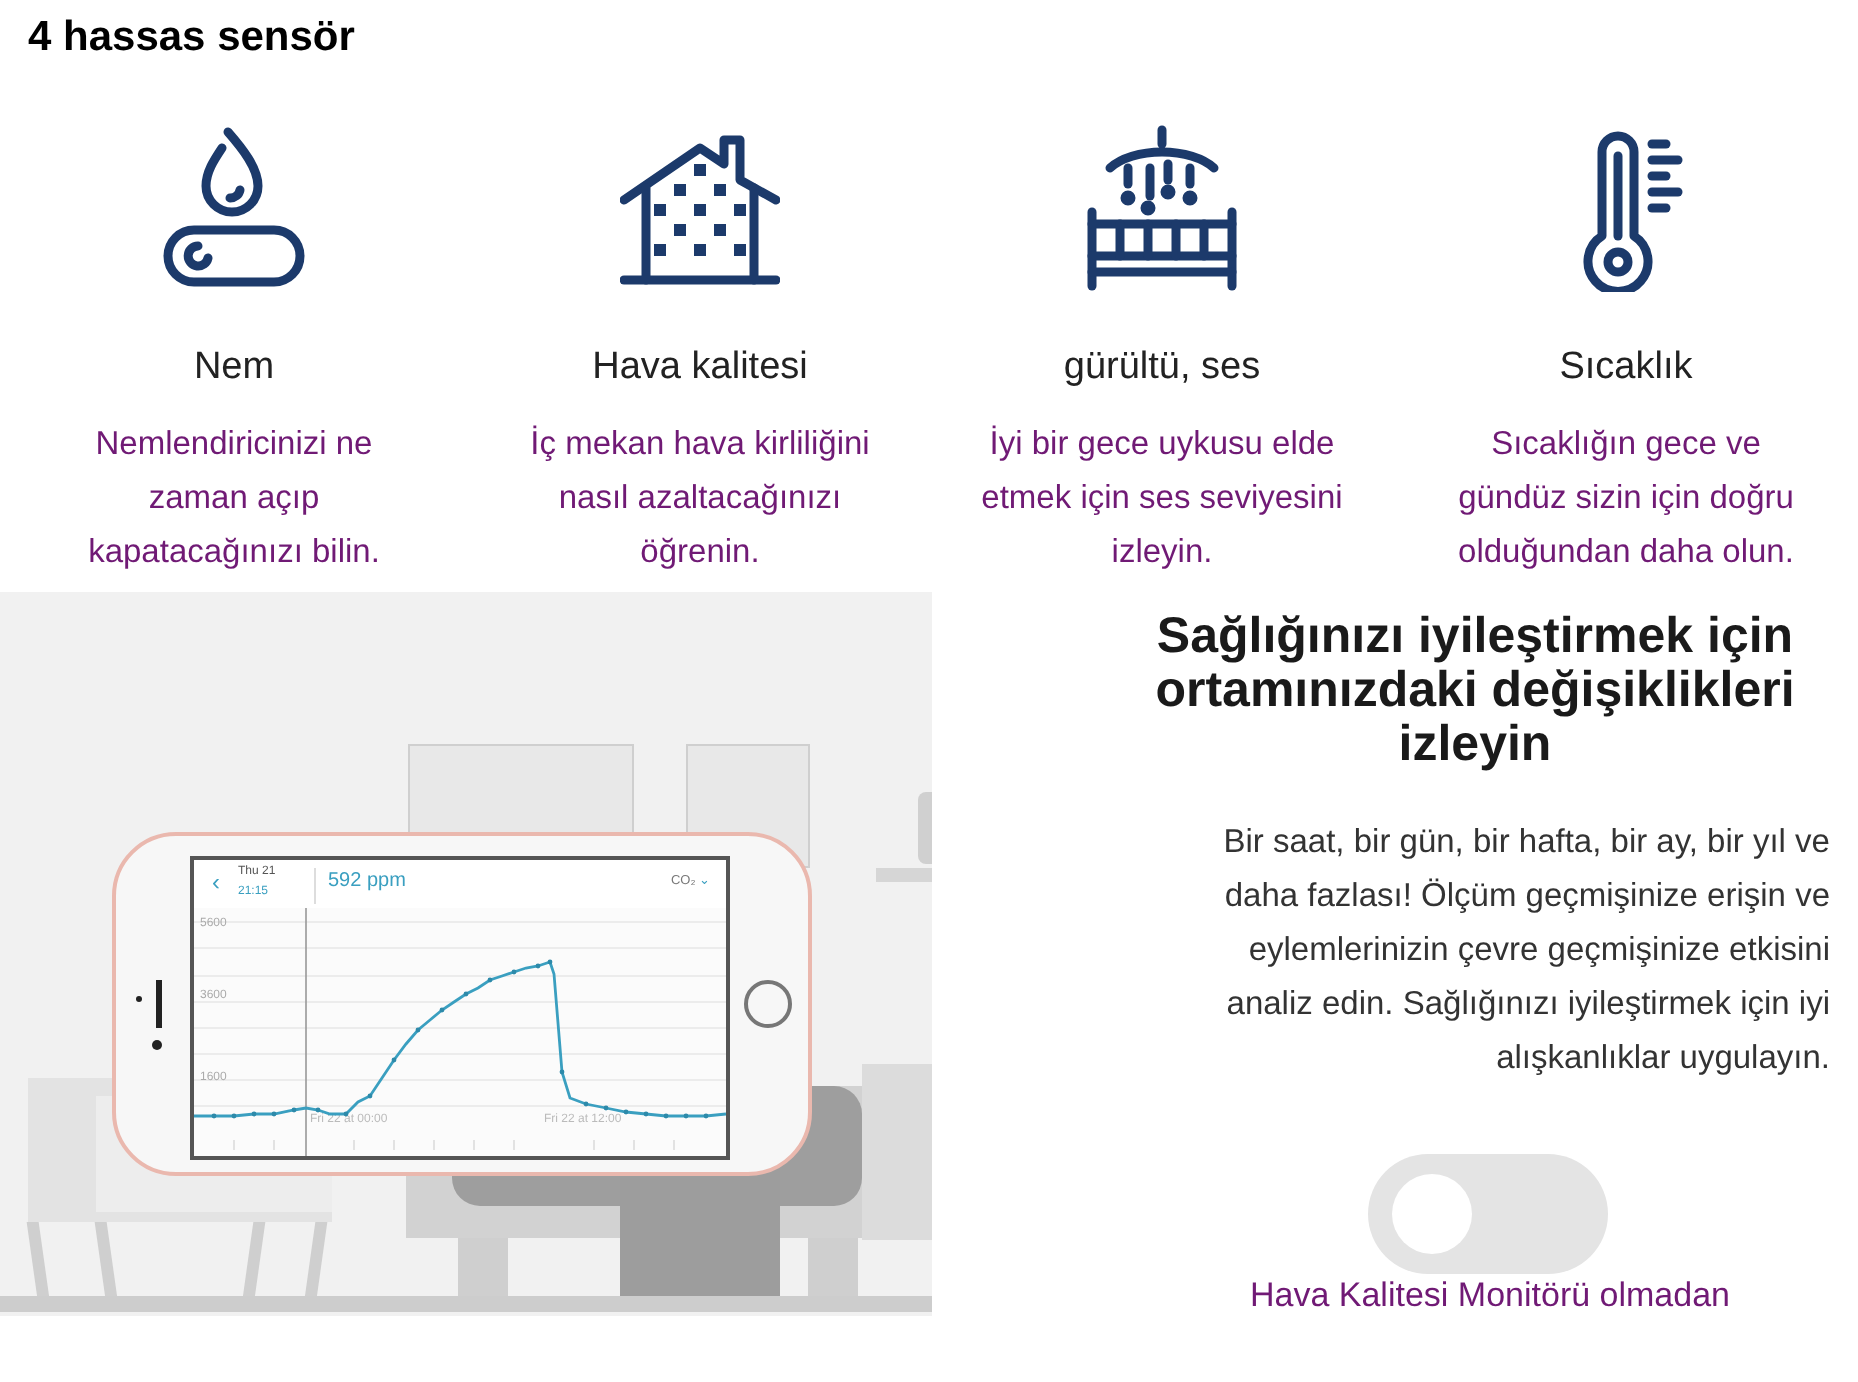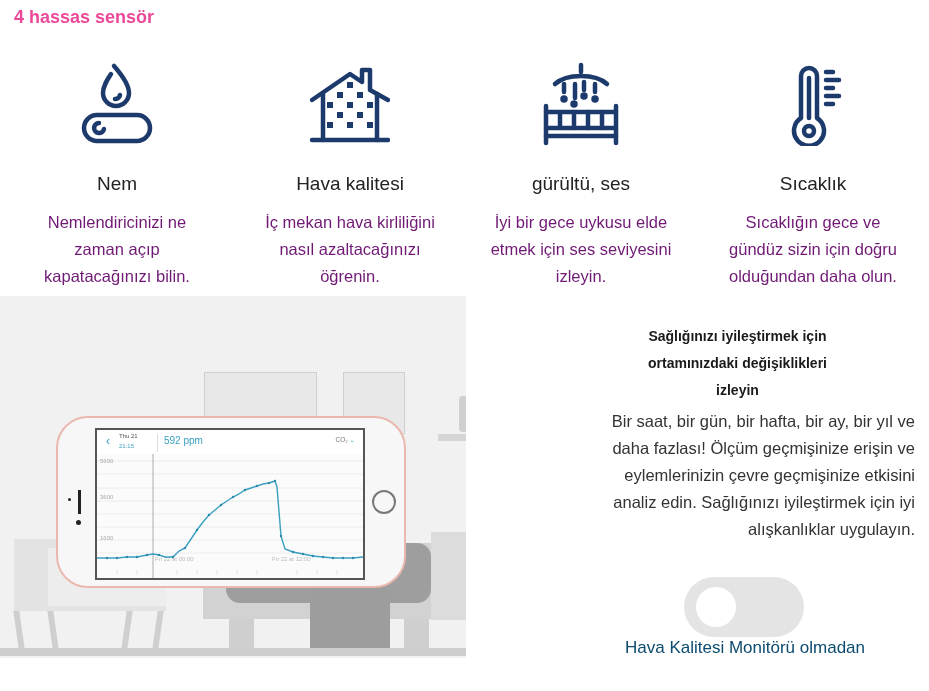--- a/index.html
+++ b/index.html
@@ -1,30 +1,30 @@
 <!DOCTYPE html>
 <html><head>
 <meta charset="utf-8">
 <style>
   html,body{margin:0;padding:0;background:#fff;}
   body{width:929px;height:691px;position:relative;overflow:hidden;font-family:"Liberation Sans",sans-serif;color:#1a1a1a;}
-  .title{position:absolute;left:14px;top:7px;font-size:18px;font-weight:bold;color:#ec4899;}
+  .title{position:absolute;left:14px;top:7px;font-size:21px;font-weight:bold;color:#000000;}
   .feature{position:absolute;top:62px;width:220px;text-align:center;}
   .feature .icon{width:80px;height:84px;margin:0 auto;}
   .feature .icon svg{width:80px;height:84px;}
   .feature h3{margin:25px 0 0 0;font-size:19px;font-weight:normal;color:#222;height:26px;line-height:26px;}
   .feature p{margin:12px 0 0 0;font-size:16.5px;line-height:27px;color:#701a75;}
   .illus{position:absolute;left:0;top:296px;width:466px;height:362px;background:#f1f1f1;overflow:hidden;}
   .illus-bottom{position:absolute;left:0;top:658px;width:466px;height:33px;background:#fff;}
   .right{position:absolute;left:560px;width:355px;text-align:center;}
-  .right h2{margin:18px;font-size:14px;line-height:27px;font-weight:bold;color:#1a1a1a;}
+  .right h2{margin:0;font-size:25px;line-height:27px;font-weight:bold;color:#1a1a1a;}
   .right p{margin:0;font-size:16.5px;line-height:27px;color:#333;text-align:right;}
   .toggle{position:absolute;left:684px;top:577px;width:120px;height:60px;border-radius:30px;background:#e4e4e4;cursor:pointer;}
   .toggle .knob{position:absolute;left:12px;top:10px;width:40px;height:40px;border-radius:50%;background:#fff;}
-  .toggle-label{position:absolute;left:600px;top:638px;width:290px;text-align:center;font-size:17px;color:#0c4a6e;}
+  .toggle-label{position:absolute;left:600px;top:638px;width:290px;text-align:center;font-size:17px;color:#701a75;}
   .phone{position:absolute;left:56px;top:120px;width:350px;height:172px;border-radius:32px;background:#f7f7f7;border:2px solid #eab8ae;box-sizing:border-box;}
   .screen{position:absolute;left:37px;top:10px;width:270px;height:152px;background:#fff;border:2px solid #555;box-sizing:border-box;overflow:hidden;}
   .scr-head{position:absolute;left:0;top:0;width:100%;height:26px;background:#fff;font-size:8px;}
   .home-btn{position:absolute;left:314px;top:72px;width:24px;height:24px;border-radius:50%;border:2px solid #777;box-sizing:border-box;}
 </style>
 </head>
 <body>
 
 <div class="title">4 hassas sensör</div>
 

